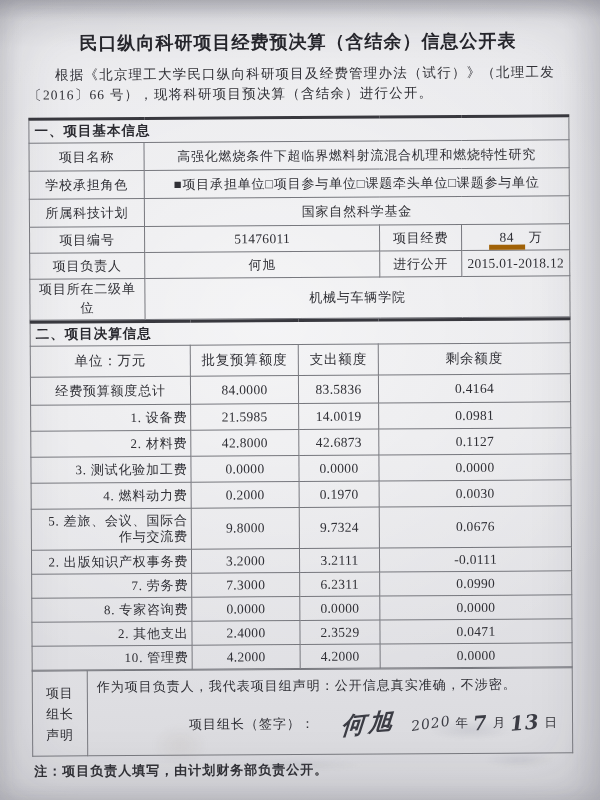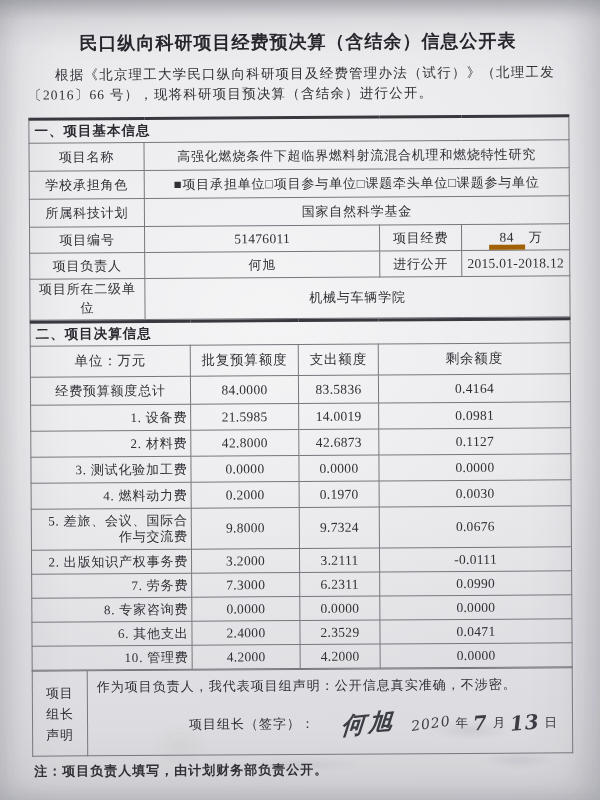--- a/index.html
+++ b/index.html
@@ -222,21 +222,21 @@
       <td class="num">6.2311</td>
       <td class="num">0.0990</td>
     </tr>
     <tr class="r22">
       <td class="left">8. 专家咨询费</td>
       <td class="num">0.0000</td>
       <td class="num">0.0000</td>
       <td class="num">0.0000</td>
     </tr>
     <tr class="r22">
-      <td class="left">6. 其他支出</td>
+      <td class="left">2. 其他支出</td>
       <td class="num">2.4000</td>
       <td class="num">2.3529</td>
       <td class="num">0.0471</td>
     </tr>
     <tr class="r22">
       <td class="left">10. 管理费</td>
       <td class="num">4.2000</td>
       <td class="num">4.2000</td>
       <td class="num">0.0000</td>
     </tr>

